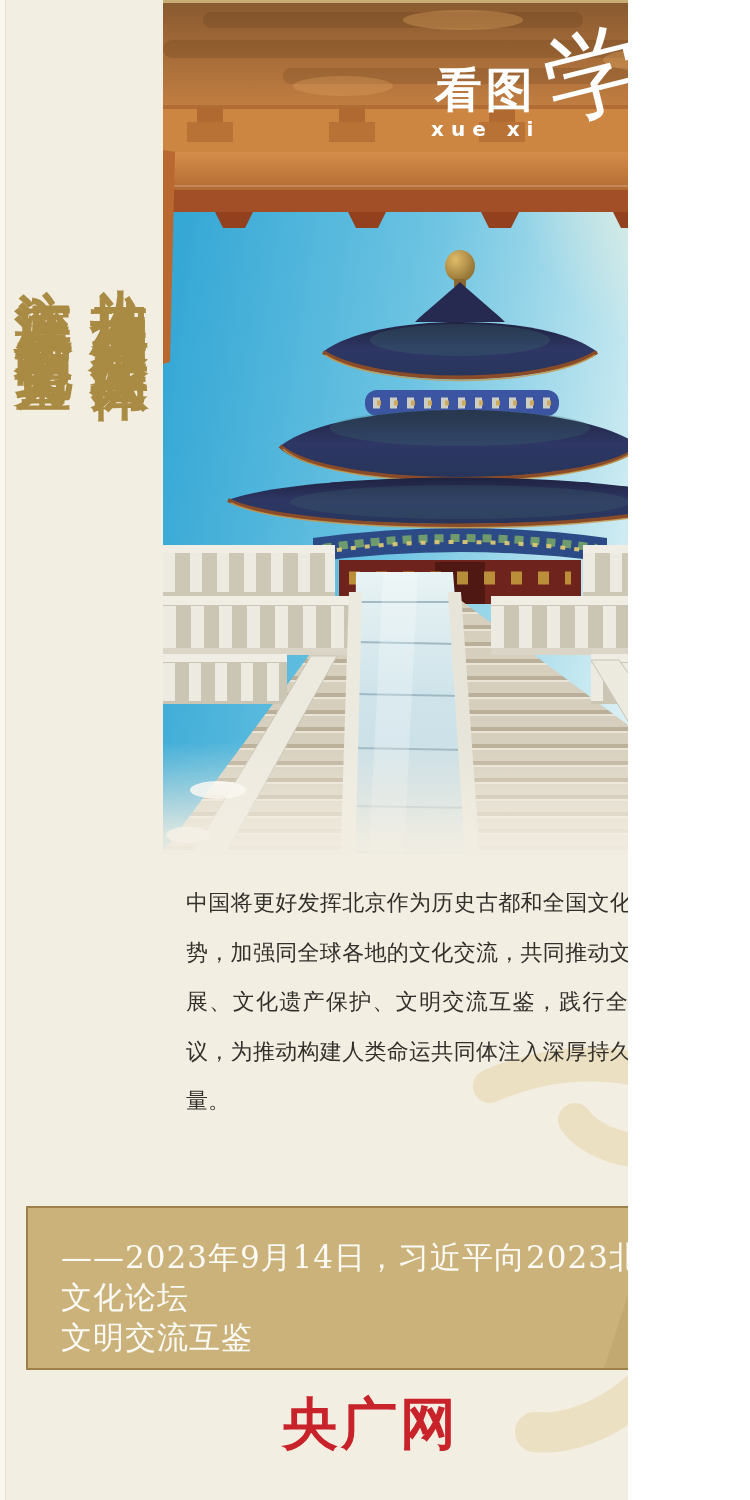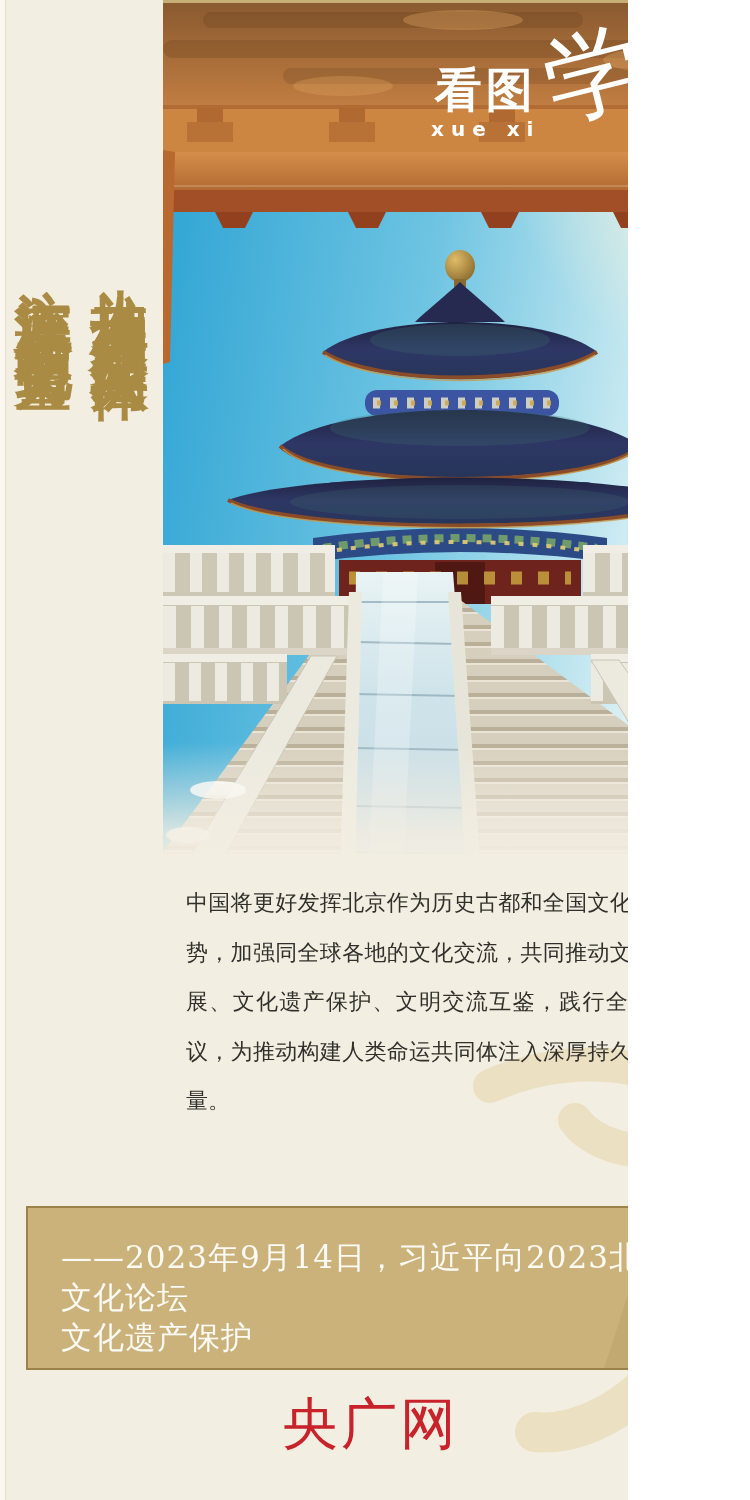--- a/index.html
+++ b/index.html
@@ -41,21 +41,21 @@
     background:rgba(201,176,119,0.97); border:2px solid #9c8148; z-index:3;
     color:#fbfaf5; font-size:31px; line-height:40px; letter-spacing:1px;
     padding:29px 36px 0 33px;
   }
   .quote-box .wm-inbox{position:absolute; right:0; top:0; height:100%; width:160px; overflow:hidden; pointer-events:none;}
   .quote-line{position:relative; z-index:2;}
   
   .publisher{
     position:absolute; left:282px; top:1396px; z-index:4;
     font-family:"DejaVu Sans","Liberation Sans",sans-serif;
-    font-size:56px; font-weight:normal; color:#c8232b; letter-spacing:3px; line-height:1;
+    font-size:56px; font-weight:bold; color:#c8232b; letter-spacing:3px; line-height:1;
   }
 </style>
 </head>
 <body>
 
 <div class="page">
 
   <div class="left-edge"></div>
 
   <div class="photo">
@@ -280,18 +280,18 @@
   <div class="quote-box">
     <div class="wm-inbox">
       <svg width="160" height="160" viewBox="0 0 160 160">
         <g fill="rgba(120,95,45,0.10)">
           <rect x="70" y="-20" width="34" height="200" transform="rotate(18 87 80)"></rect>
           <rect x="120" y="-20" width="26" height="200" transform="rotate(-6 133 80)"></rect>
         </g>
       </svg>
     </div>
     <div class="quote-line">——2023年9月14日，习近平向2023北京文化论坛</div>
-    <div class="quote-line">文化遗产保护</div>
+    <div class="quote-line">文明交流互鉴</div>
   </div>
 
   <div class="publisher">央广网</div>
 
 </div>
 
 </body></html>

